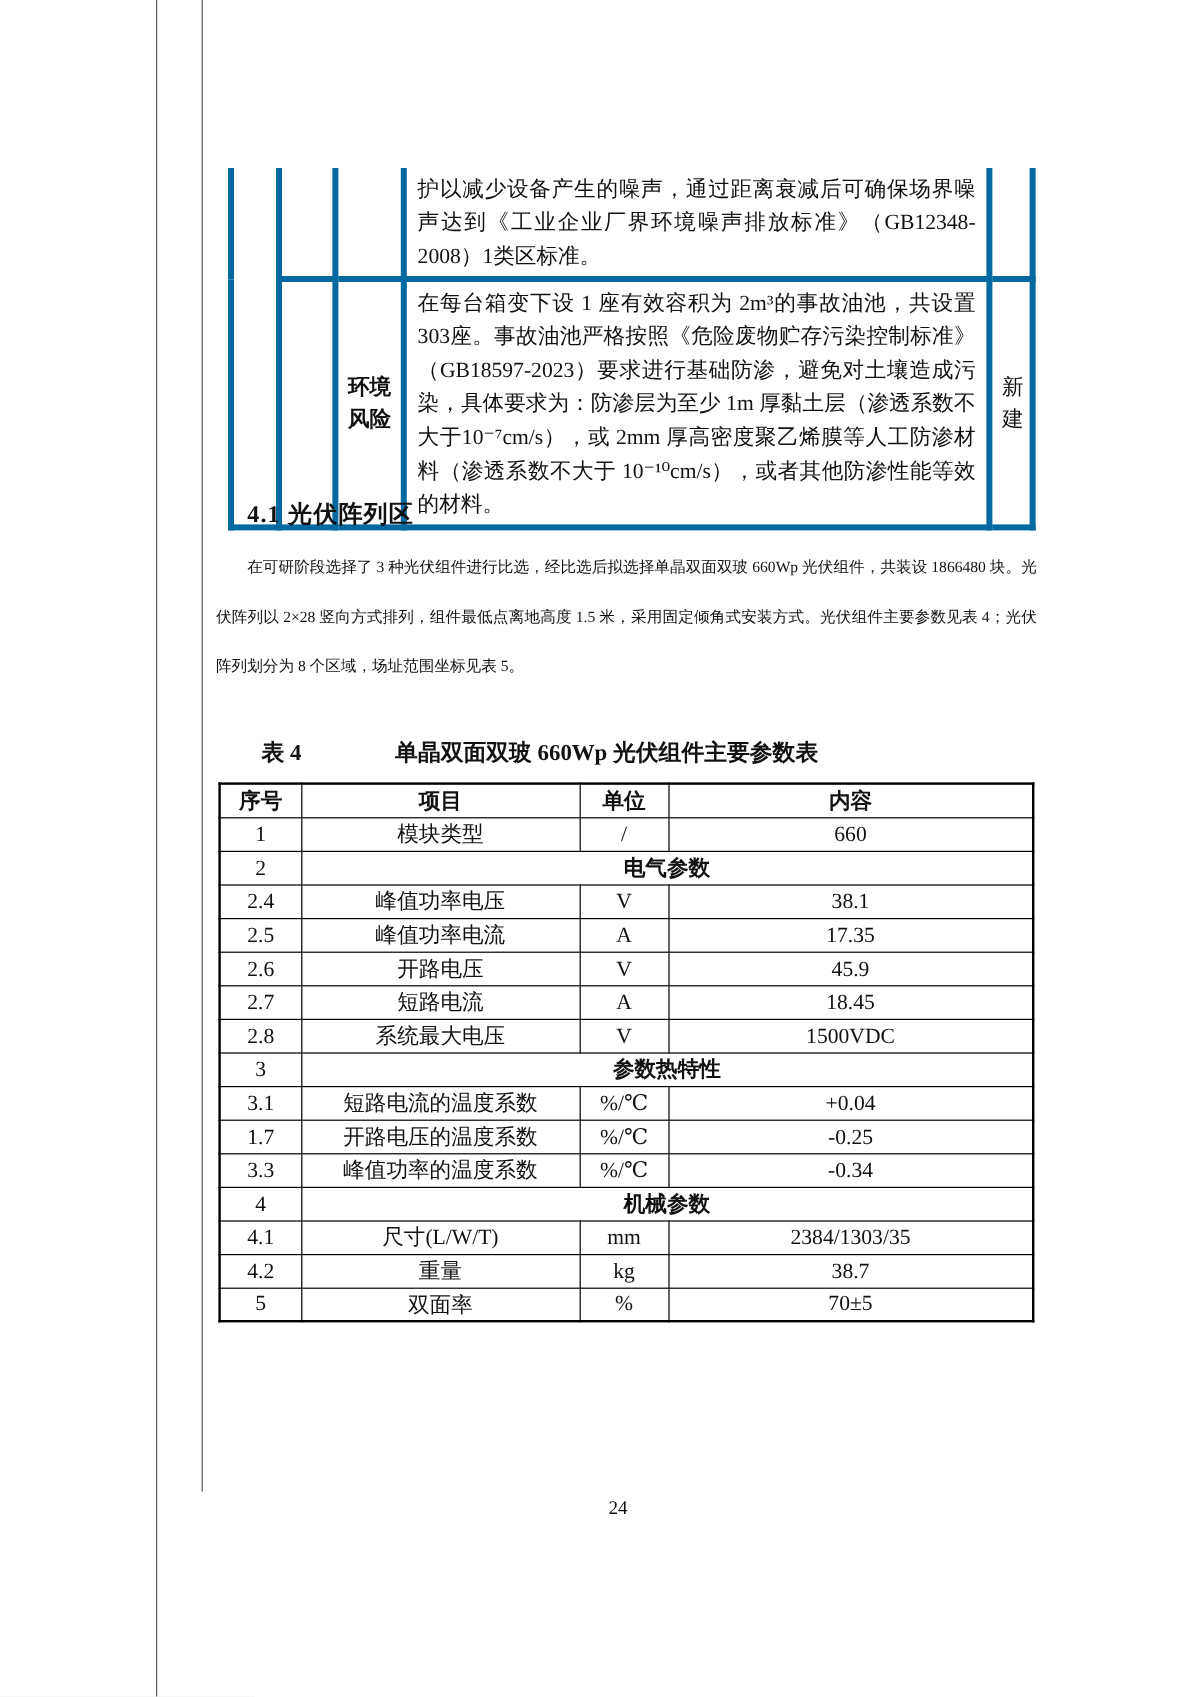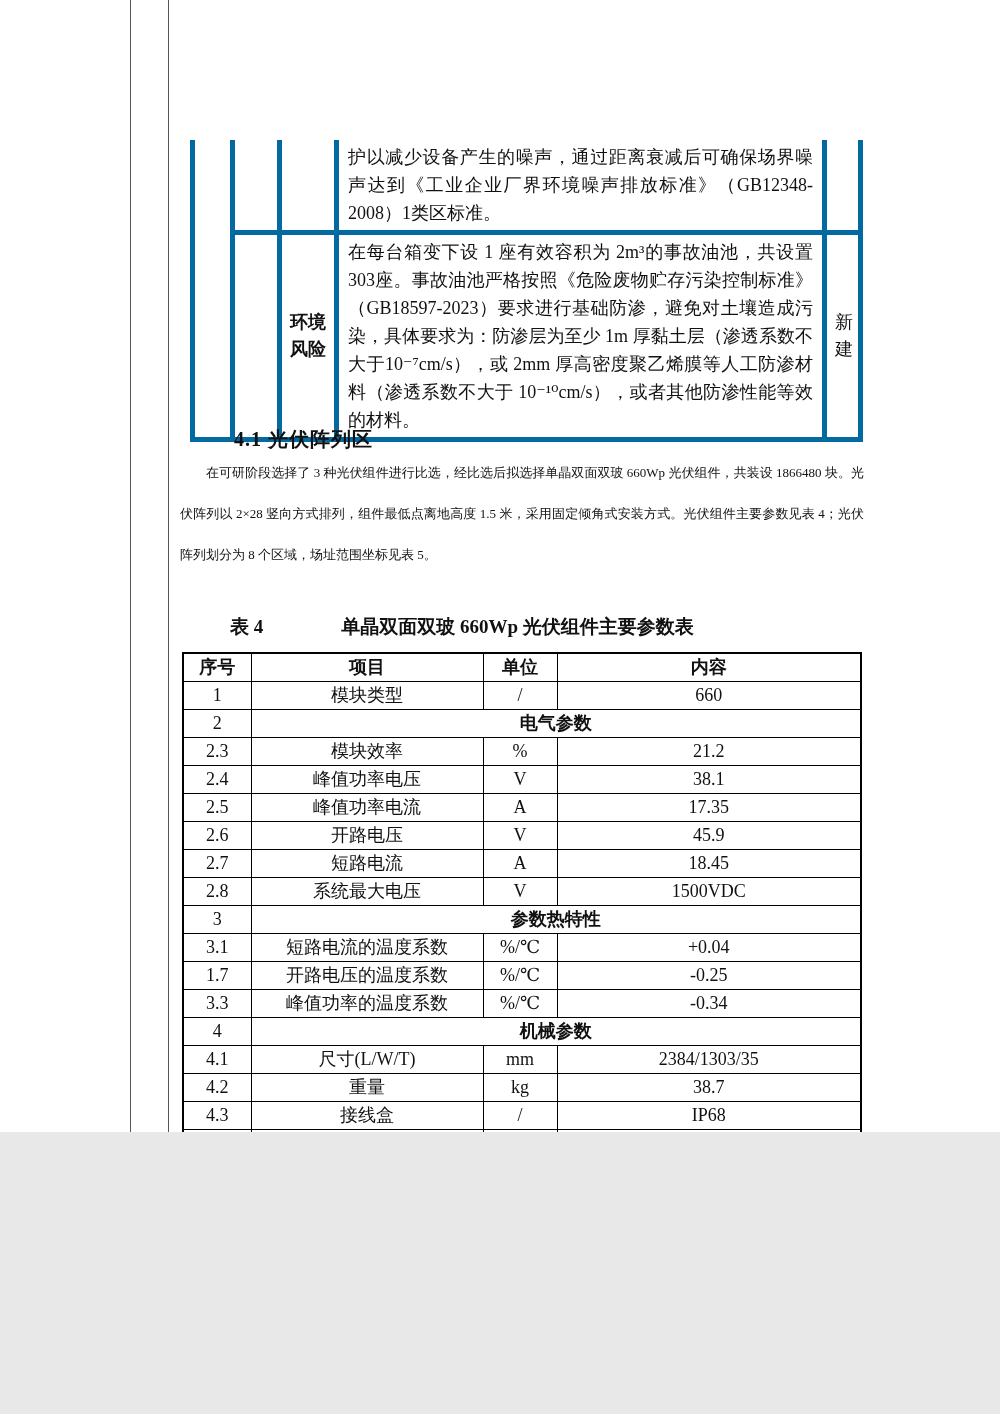--- a/index.html
+++ b/index.html
@@ -1,19 +1,19 @@
 <!DOCTYPE html>
 <html><head>
 <meta charset="utf-8">
 <style>
   * { margin:0; padding:0; box-sizing:border-box; }
   html,body { background:#e8e8e8; }
   .page {
     position:relative;
-    width:1000px; height:1132px;
+    width:1000px; height:1414px;
     background:#ffffff;
     font-family:"Liberation Serif","DejaVu Serif",serif;
     color:#111;
     overflow:hidden;
     margin:0 auto;
   }
   .vline { position:absolute; width:1px; background:#555; }
   .vline-outer { left:130px; top:0; height:1414px; }
   .vline-inner { left:168px; top:0; height:1243px; }
 
@@ -29,32 +29,32 @@
   }
   .top-table .cell-label {
     text-align:center; font-weight:bold; line-height:27px; padding:0 2px;
   }
   .top-table .cell-status {
     text-align:center; line-height:27px; padding:0 8px;
   }
 
   
   .section-heading {
-    position:absolute; left:234px; top:415px;
-    font-size:20px; font-weight:bold; letter-spacing:1px;margin-top:11px;
+    position:absolute; left:206px; top:415px;
+    font-size:20px; font-weight:bold; letter-spacing:1px;
   }
   .body-paragraph {
     position:absolute; left:180px; top:452px; width:684px;
     font-size:13px; line-height:41px;
     text-align:justify; text-indent:2em;
   }
 
   
   .table-caption {
-    position:absolute; left:230px; top:614px; width:646px;
+    position:absolute; left:218px; top:614px; width:646px;
     font-size:19px; font-weight:bold; display:flex;
   }
   .table-caption .cap-label { margin-right:78px; }
 
   
   .param-table {
     position:absolute; left:182px; top:652px; width:678px;
     border:2px solid #000;
     padding-left:23px;
   }
@@ -136,26 +136,20 @@
           <td>1</td>
           <td>模块类型</td>
           <td>/</td>
           <td>660</td>
         </tr>
         <tr>
           <td>2</td>
           <td class="span-cell" colspan="3">电气参数</td>
         </tr>
         <tr>
-          <td>2.3</td>
-          <td>模块效率</td>
-          <td>%</td>
-          <td>21.2</td>
-        </tr>
-        <tr>
           <td>2.4</td>
           <td>峰值功率电压</td>
           <td>V</td>
           <td>38.1</td>
         </tr>
         <tr>
           <td>2.5</td>
           <td>峰值功率电流</td>
           <td>A</td>
           <td>17.35</td>
@@ -210,26 +204,20 @@
           <td>mm</td>
           <td>2384/1303/35</td>
         </tr>
         <tr>
           <td>4.2</td>
           <td>重量</td>
           <td>kg</td>
           <td>38.7</td>
         </tr>
         <tr>
-          <td>4.3</td>
-          <td>接线盒</td>
-          <td>/</td>
-          <td>IP68</td>
-        </tr>
-        <tr>
           <td>5</td>
           <td>双面率</td>
           <td>%</td>
           <td>70±5</td>
         </tr>
       </tbody>
   </table>
 
   <div class="page-number">24</div>
 

